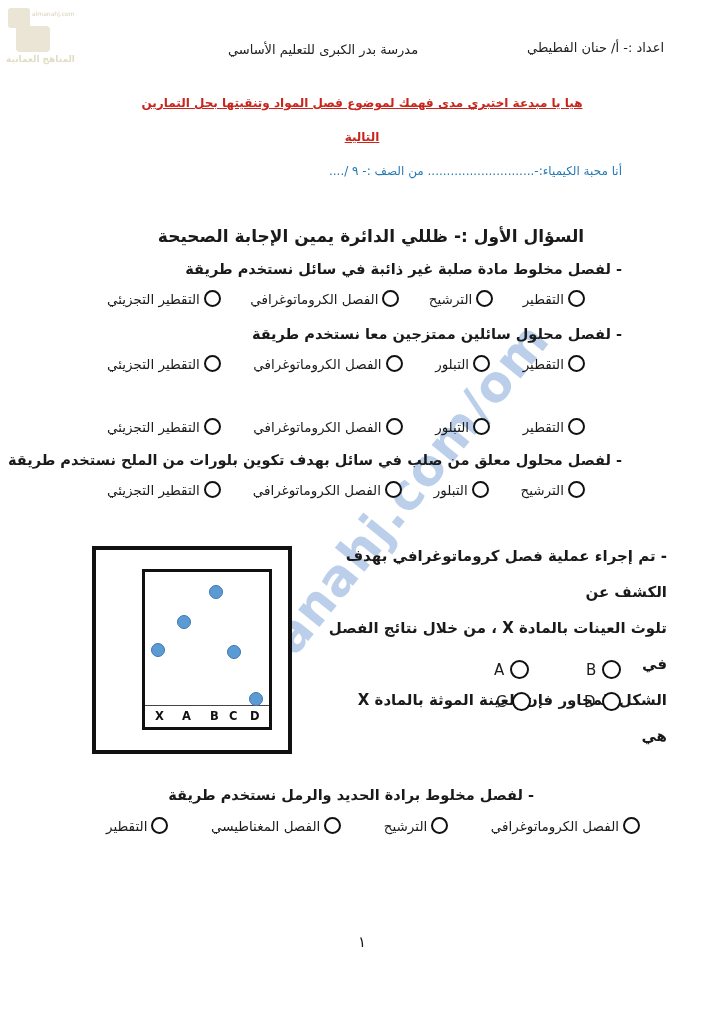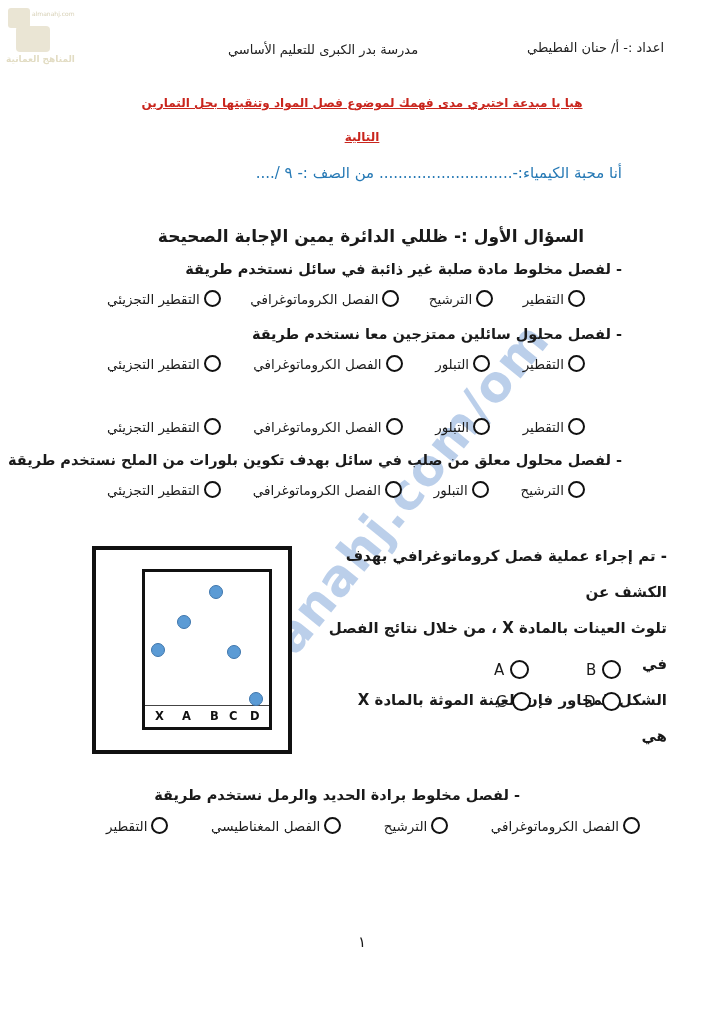--- a/index.html
+++ b/index.html
@@ -18,25 +18,25 @@
   
   .hdr-prepared{position:absolute; top:40px; right:60px; font-size:13px; color:#222;}
   .hdr-school{position:absolute; top:42px; left:228px; font-size:13px; color:#222;text-align:center;}
   
   .title-red{
     position:absolute; top:86px; left:55px; right:55px; text-align:center;
     color:#c9251d; font-size:12px; font-weight:bold; line-height:34px;
   }
   .title-red span{text-decoration:underline;}
   
-  .student-line{position:absolute; top:164px; right:102px; font-size:15px; color:#2679b5;margin-left:10px;}
+  .student-line{position:absolute; top:164px; right:102px; font-size:12px; color:#2679b5;margin-left:10px;}
   
   .q-heading{position:absolute; top:226px; left:18px; right:0; text-align:center; font-size:17px; font-weight:bold;}
   .q-text{position:absolute; right:102px; font-size:14.5px; font-weight:bold; white-space:nowrap;}
-  .q-text.narrow{right:204px;margin-left:48px;}
+  .q-text.narrow{right:190px;margin-left:48px;}
   
   .opts{position:absolute; right:139px; width:478px; display:flex; justify-content:space-between; align-items:center;}
   .opts.wide{right:84px; width:534px;}
   .opt{display:flex; align-items:center; gap:4px; font-size:13.5px; cursor:pointer;}
   .circ{
     display:inline-block; width:13px; height:13px; border:2px solid #111;
     border-radius:50%; background:#fff; flex:0 0 auto;
   }
   
   .q5-text{position:absolute; top:538px; right:57px; width:345px; font-size:15px; font-weight:bold; line-height:36px; text-align:right;}

